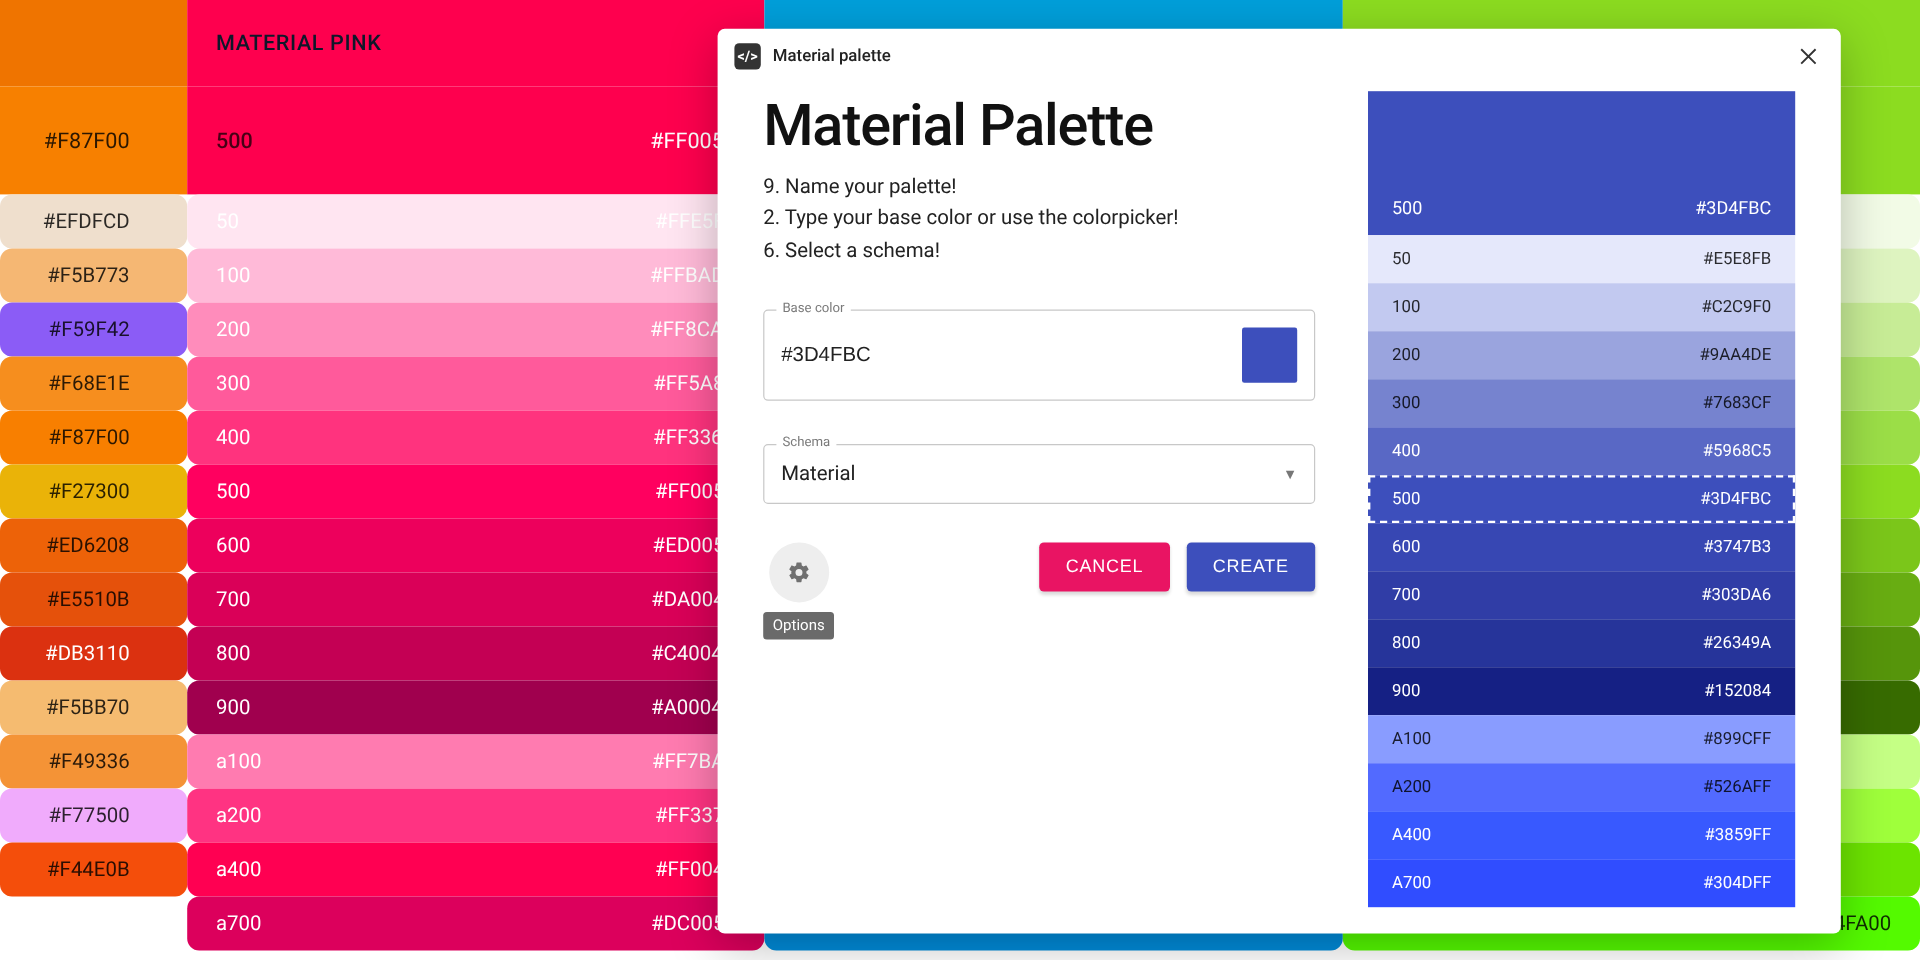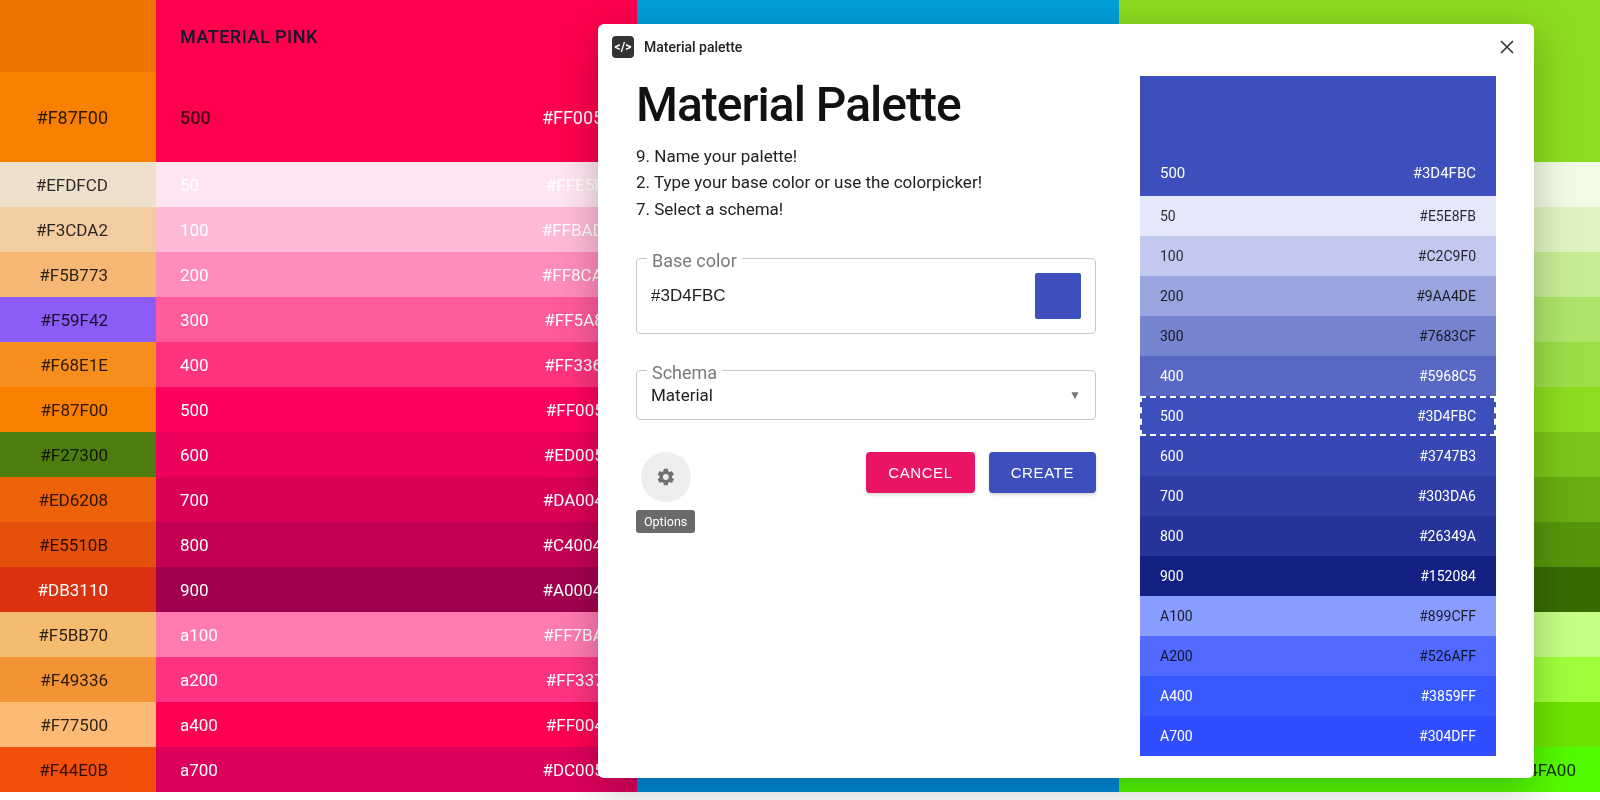--- a/index.html
+++ b/index.html
@@ -3,40 +3,40 @@
 <meta charset="utf-8">
 <style>
   * { box-sizing: border-box; margin: 0; padding: 0; }
   html, body { width: 1600px; height: 800px; font-family: -apple-system, BlinkMacSystemFont, "Segoe UI", Roboto, Helvetica, Arial, sans-serif; overflow: hidden; background: #fff; }
   .bg { position: absolute; inset: 0; display: flex; }
   .col { flex: 1; display: flex; flex-direction: column; }
   .col-header { height: 72px; display: flex; align-items: center; padding: 0 24px; font-size: 18px; font-weight: 500; color: #0f172a; letter-spacing: .5px;}
   .hero { height: 90px; display: flex; align-items: center; padding: 0 24px; justify-content: space-between; font-size: 18px; font-weight: 400; color: #fff;}
   .hero .swlabel { color: rgba(0,0,0,0.72); font-weight: 500; }
   .hero.dark-text { color: rgba(0,0,0,0.8); }
-  .row { height: 45px; display: flex; align-items: center; padding: 0 24px; justify-content: space-between; font-size: 17px; }
+  .row { height: 45px; display: flex; align-items: center; padding: 0 24px; justify-content: space-between; font-size: 17px; border-radius: 10px; }
   .row.light-text { color: #fff; }
   .row.dark-text { color: rgba(0,0,0,0.82); }
   .col0 { min-width: 156px; max-width: 156px; }
   .col0 .row, .col0 .hero { justify-content: flex-end; padding-right: 48px;}
   .col0 .hero .swlabel, .col0 .hero { color: rgba(0,0,0,0.82); }
   
   .dialog { position: absolute; left: 598px; top: 24px; width: 936px; height: 754px; background: #fff; border-radius: 6px; box-shadow: 0 10px 40px rgba(0,0,0,.25); display: flex; flex-direction: column; }
   .dlg-titlebar { height: 46px; display: flex; align-items: center; padding: 0 14px; gap: 10px; }
   .code-badge { width: 22px; height: 22px; border-radius: 4px; background: #333; color: #fff; display:flex; align-items:center; justify-content:center; font-size:12px; font-weight:700;}
   .dlg-titlebar .ttxt { font-size: 14px; color: #222; font-weight: 500; }
   .dlg-close { margin-left: auto; width: 26px; height: 26px; display:flex; align-items:center; justify-content:center; font-size: 20px; color:#333; cursor:pointer;}
   .dlg-body { flex:1; display:flex; padding: 0 38px 20px 38px; gap: 44px; }
   .form-side { flex: 0 0 460px; display:flex; flex-direction:column; }
   .big-title { font-size: 48px; font-weight: 500; color:#111; margin-top: 6px; letter-spacing:-1px;}
   .steps { margin-top: 10px; font-size: 17px; color:#222; line-height: 1.55; }
   .field { position: relative; border:1px solid #c8c8c8; border-radius:4px; margin-top: 36px; padding: 14px 14px; }
   .field input, .field .select-val { width: 100%; border: none; outline: none; font-size: 17px; color:#222; background: transparent; }
   .field input::placeholder { color:#9d9d9d; }
-  .float-label { position:absolute; top:-9px; left:10px; background:#fff; padding:0 5px; font-size:18px; color:#7a7a7a; }
+  .float-label { position:absolute; top:-9px; left:10px; background:#fff; padding:0 5px; font-size:11px; color:#7a7a7a; }
   .field.color { display:flex; align-items:center; gap:12px; }
   .color-chip { width:46px; height:46px; background:#3D4FBC; border-radius:2px; }
   .select-row { display:flex; align-items:center; justify-content:space-between; }
   .select-caret { color:#777; font-size: 12px; }
   .actions { display:flex; align-items:flex-start; margin-top: 32px; gap:14px;}
   .gear-wrap { display:flex; flex-direction:column; align-items:center; gap:8px;}
   .gear-btn { width:50px; height:50px; border-radius:50%; background:#eee; display:flex; align-items:center; justify-content:center; color:#666; cursor:pointer; font-size:20px;}
   .tooltip { background:#6a6a6a; color:#fff; font-size:12.5px; padding:4px 8px; border-radius:3px; }
   .spacer { flex:1; }
   .btn { border:none; border-radius:4px; padding: 12px 22px; font-size:15px; font-weight:400; letter-spacing:.6px; cursor:pointer; box-shadow: 0 2px 3px rgba(0,0,0,.15);}
@@ -57,41 +57,37 @@
     <div class="col col0">
       <div class="col-header" style="background: rgb(239, 116, 0);"></div>
       <div class="hero dark-text" style="background: rgb(247, 128, 0);">
         <span class="swlabel"></span>
         <span>#F87F00</span>
       </div>
       <div class="row dark-text" style="background: rgb(239, 223, 205);">
         <span></span>
         <span>#EFDFCD</span>
       </div>
-      <div class="row dark-text" style="background: rgb(243, 205, 162);">
-        <span></span>
-        <span>#F3CDA2</span>
-      </div>
       <div class="row dark-text" style="background: rgb(245, 183, 115);">
         <span></span>
         <span>#F5B773</span>
       </div>
       <div class="row dark-text" style="background: #8b5cf6;">
         <span></span>
         <span>#F59F42</span>
       </div>
       <div class="row dark-text" style="background: rgb(246, 142, 30);">
         <span></span>
         <span>#F68E1E</span>
       </div>
       <div class="row dark-text" style="background: rgb(248, 127, 0);">
         <span></span>
         <span>#F87F00</span>
       </div>
-      <div class="row dark-text" style="background: #4d7c0f; justify-content: flex-end;">
+      <div class="row dark-text" style="background: #eab308; justify-content: flex-end;">
         <span></span>
         <span>#F27300</span>
       </div>
       <div class="row dark-text" style="background: rgb(237, 98, 8);">
         <span></span>
         <span>#ED6208</span>
       </div>
       <div class="row dark-text" style="background: rgb(229, 81, 11);">
         <span></span>
         <span>#E5510B</span>
@@ -101,21 +97,21 @@
         <span>#DB3110</span>
       </div>
       <div class="row dark-text" style="background: rgb(245, 187, 112);">
         <span></span>
         <span>#F5BB70</span>
       </div>
       <div class="row dark-text" style="background: rgb(244, 147, 54); padding-left: 32px;">
         <span></span>
         <span>#F49336</span>
       </div>
-      <div class="row dark-text" style="background: #fdba74;">
+      <div class="row dark-text" style="background: #f0abfc;">
         <span></span>
         <span>#F77500</span>
       </div>
       <div class="row dark-text" style="background: rgb(244, 78, 11);">
         <span></span>
         <span>#F44E0B</span>
       </div>
     </div>
     <div class="col">
       <div class="col-header" style="background: rgb(254, 0, 78);">MATERIAL PINK</div>
@@ -317,21 +313,21 @@
           <path d="M2 2 L14 14 M14 2 L2 14" stroke="#333" stroke-width="1.6" fill="none"></path>
         </svg>
     </div>
   </div>
   <div class="dlg-body">
     <div class="form-side">
       <div class="big-title">Material Palette</div>
       <div class="steps">
         <div>9. Name your palette!</div>
         <div>2. Type your base color or use the colorpicker!</div>
-        <div>7. Select a schema!</div>
+        <div>6. Select a schema!</div>
       </div>
 
 
       <div class="field color">
         <span class="float-label">Base color</span>
         <input type="text" style="flex: 1 1 0%;" value="#3D4FBC">
         <div class="color-chip"></div>
       </div>
 
       <div class="field">

